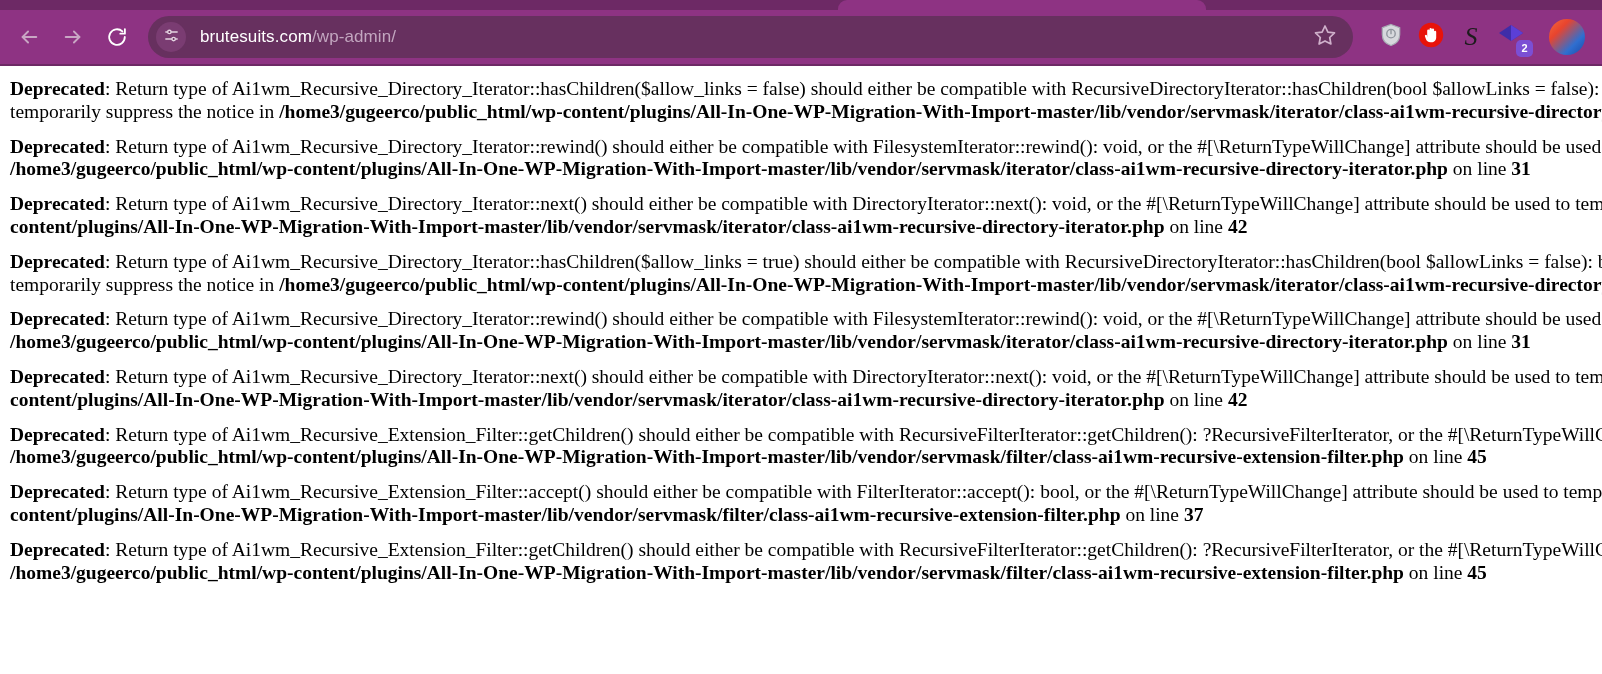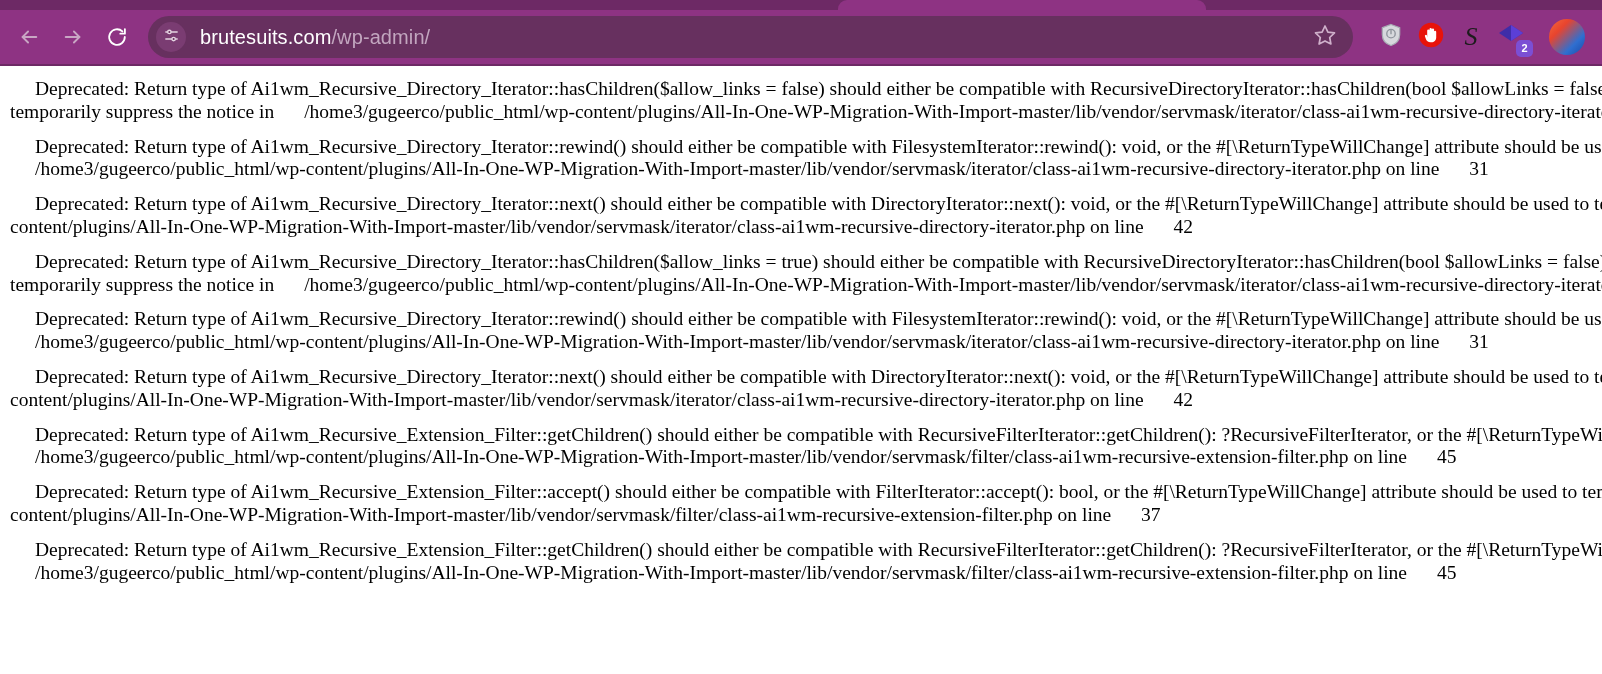--- a/index.html
+++ b/index.html
@@ -89,21 +89,21 @@
     border-radius: 50%;
     background: #7a3c72;
     display: flex;
     align-items: center;
     justify-content: center;
     flex: 0 0 auto;
   }
   .url-text {
     margin-left: 14px;
     font-family: "Liberation Sans", sans-serif;
-    font-size: 20px;
+    font-size: 17px;
     color: #d9c5d6;
     white-space: nowrap;
     overflow: hidden;
     letter-spacing: 0.1px;
   }
   .url-text .host { color: #ffffff; }
   .url-text .path { color: #c2a6bf; }
 
   .star-btn {
     position: absolute;
@@ -187,21 +187,21 @@
   .notice {
     font-family: "Liberation Serif", serif;
     font-size: 19.5px;
     line-height: 22.8px;
     color: #000000;
     margin: 0;
     padding: 12px 0 0 0;
     width: 2150px;
     word-break: normal;
   }
-  .notice b { font-weight: normal; margin-left: 25px; }
+  .notice b { font-weight: bold; }
 </style>
 </head>
 <body>
 
 <div class="browser-chrome">
 
   <div class="tabstrip">
     <div class="tab-shape"></div>
   </div>
 

